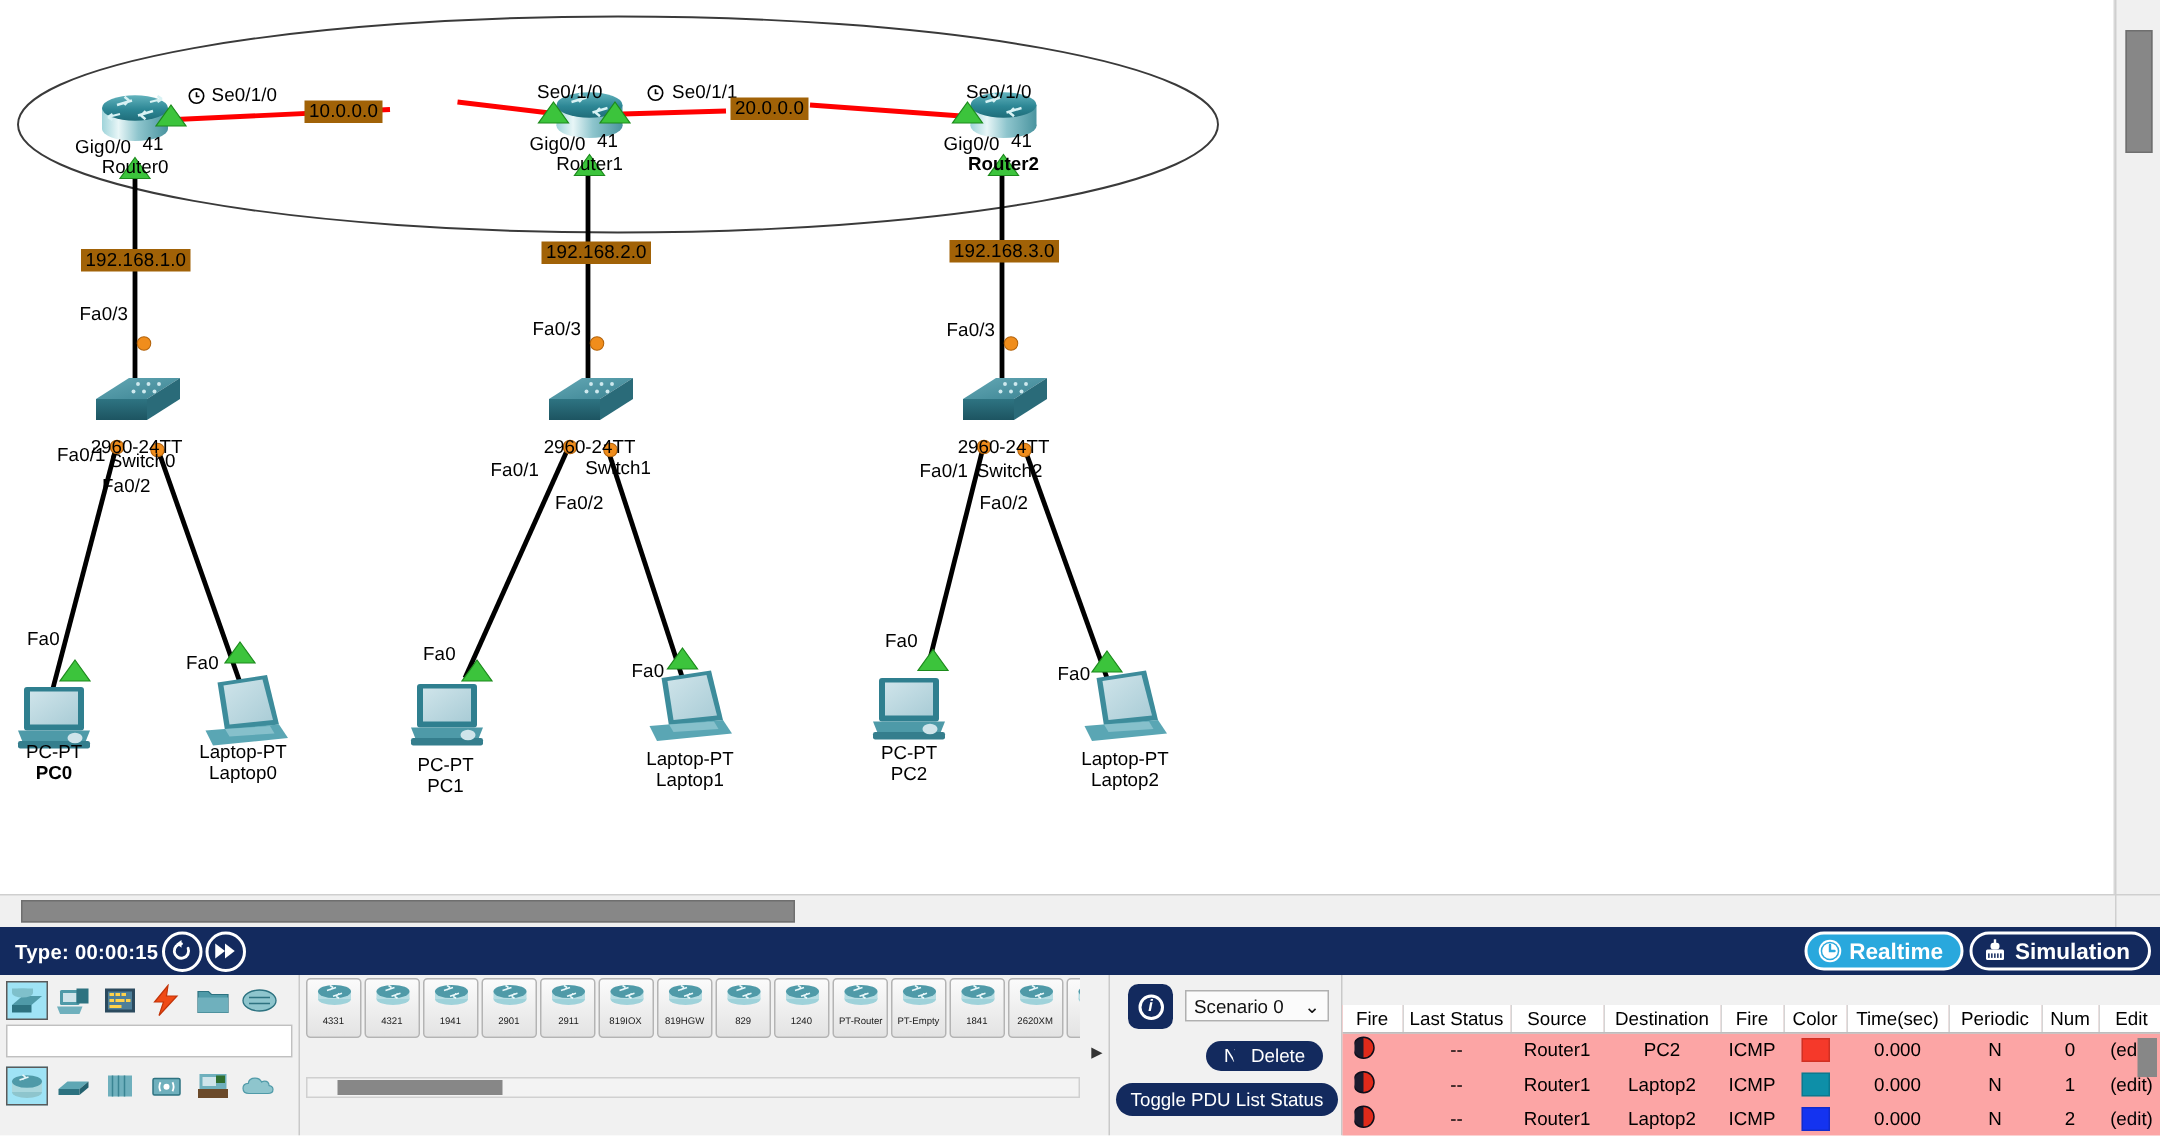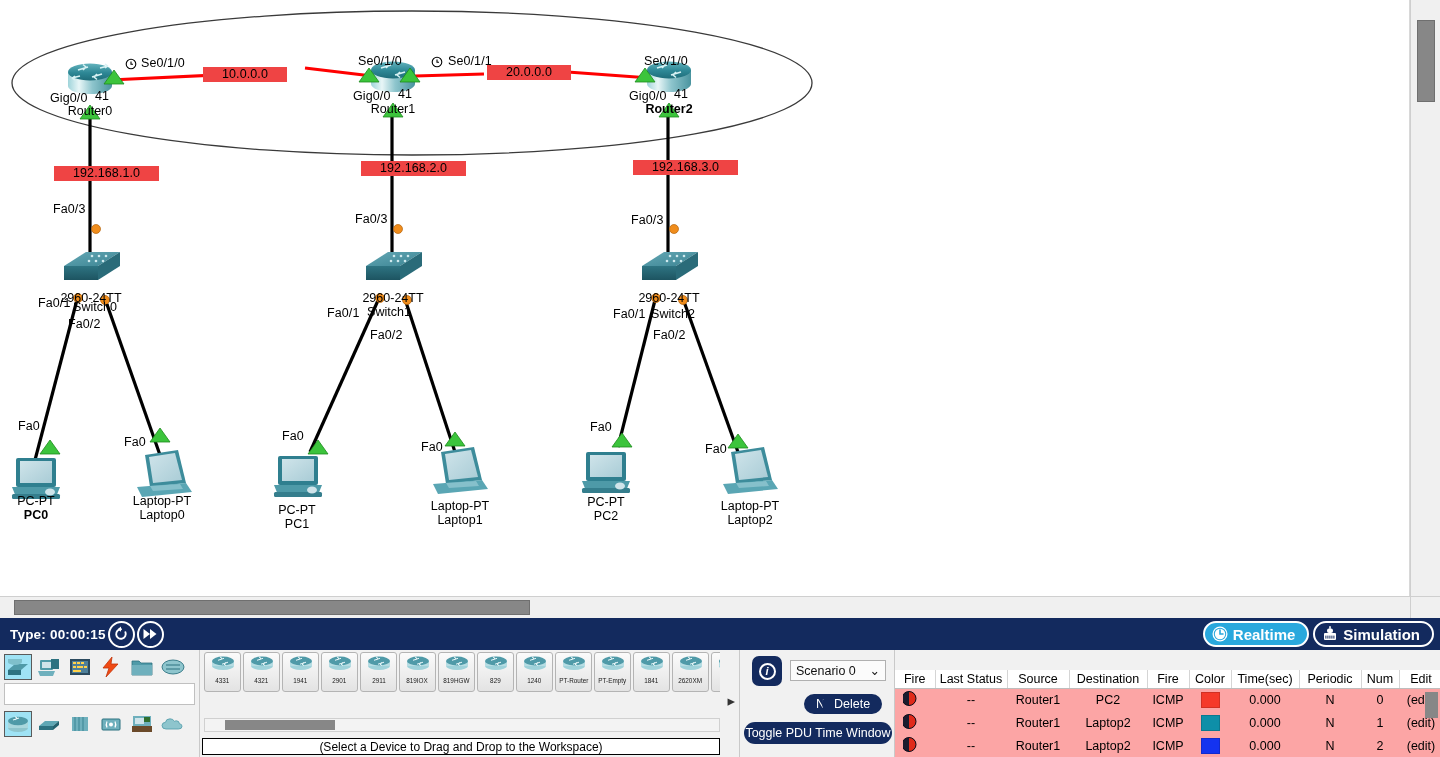--- a/index.html
+++ b/index.html
@@ -29,21 +29,21 @@
 
   
   .tlabel {
     position: absolute;
     font-size: 12.5px;
     color: #000;
     white-space: nowrap;
     line-height: 1.05;
     letter-spacing: 0.1px;
   }
-  .tlabel.bg { background: #ef4444; padding: 1px 19px; }
+  .tlabel.bg { background: #a16207; padding: 1px 3px; }
   .dev-name {
     position: absolute;
     font-size: 12.5px;
     color: #000;
     white-space: nowrap;
     text-align: center;
     line-height: 13px;
   }
 
   
@@ -478,21 +478,21 @@
       <div class="tlabel bg" style="left:361px; top:161px;">192.168.2.0</div>
       <div class="tlabel bg" style="left:633px; top:160px;">192.168.3.0</div>
 
       <div class="tlabel" style="left:53px; top:203px;">Fa0/3</div>
       <div class="tlabel" style="left:355px; top:213px;">Fa0/3</div>
       <div class="tlabel" style="left:631px; top:214px;">Fa0/3</div>
 
       <div class="dev-name" style="left:41px; top:292px; width:100px;">2960-24TT</div>
       <div class="dev-name" style="left:45px; top:301px; width:100px;">Switch0</div>
       <div class="dev-name" style="left:343px; top:292px; width:100px;">2960-24TT</div>
-      <div class="dev-name" style="left:339px; top:306px; width:100px;">Switch1</div>
+      <div class="dev-name" style="left:362px; top:306px; width:100px;">Switch1</div>
       <div class="dev-name" style="left:619px; top:292px; width:100px;">2960-24TT</div>
       <div class="dev-name" style="left:623px; top:308px; width:100px;">Switch2</div>
 
       <div class="tlabel" style="left:38px; top:297px;">Fa0/1</div>
       <div class="tlabel" style="left:68px; top:318px;">Fa0/2</div>
       <div class="tlabel" style="left:327px; top:307px;">Fa0/1</div>
       <div class="tlabel" style="left:370px; top:329px;">Fa0/2</div>
       <div class="tlabel" style="left:613px; top:308px;">Fa0/1</div>
       <div class="tlabel" style="left:653px; top:329px;">Fa0/2</div>
 
@@ -814,34 +814,33 @@
                 <ellipse cx="13" cy="6" rx="11" ry="4.4" fill="#4f9aa8"></ellipse>
                 <path d="M8 5.3 l6 -2 M12 3.3 l-2 -1.3 M12 3.3 l-2 1.7" stroke="#eaf8fa" stroke-width="1" fill="none"></path>
                 <path d="M18 7.2 l-6 2 M14 9.2 l2 1.3 M14 9.2 l2 -1.7" stroke="#eaf8fa" stroke-width="1" fill="none"></path>
               </svg></span>
           </div>
         </div>
       <div id="palette-arrow">▸</div>
       <div id="palette-hscroll">
         <div id="palette-hthumb"></div>
       </div>
-      <div id="palette-status">(Select a Device to Drag and Drop to the Workspace)</div>
     </div>
 
     <div id="scenario">
       <div id="info-btn">
         <span class="dot">i</span>
       </div>
       <div id="scenario-select">
         <span>Scenario 0</span>
         <span>⌄</span>
       </div>
       <button class="navbtn" id="new-btn">New</button>
       <button class="navbtn" id="delete-btn">Delete</button>
-      <button class="navbtn" id="toggle-pdu-btn">Toggle PDU Time Window</button>
+      <button class="navbtn" id="toggle-pdu-btn">Toggle PDU List Status</button>
     </div>
 
     <div id="pdu">
       <table class="pdu-table">
         <colgroup>
           <col style="width:40px">
             <col style="width:72px">
             <col style="width:62px">
           <col style="width:78px">
             <col style="width:42px">

